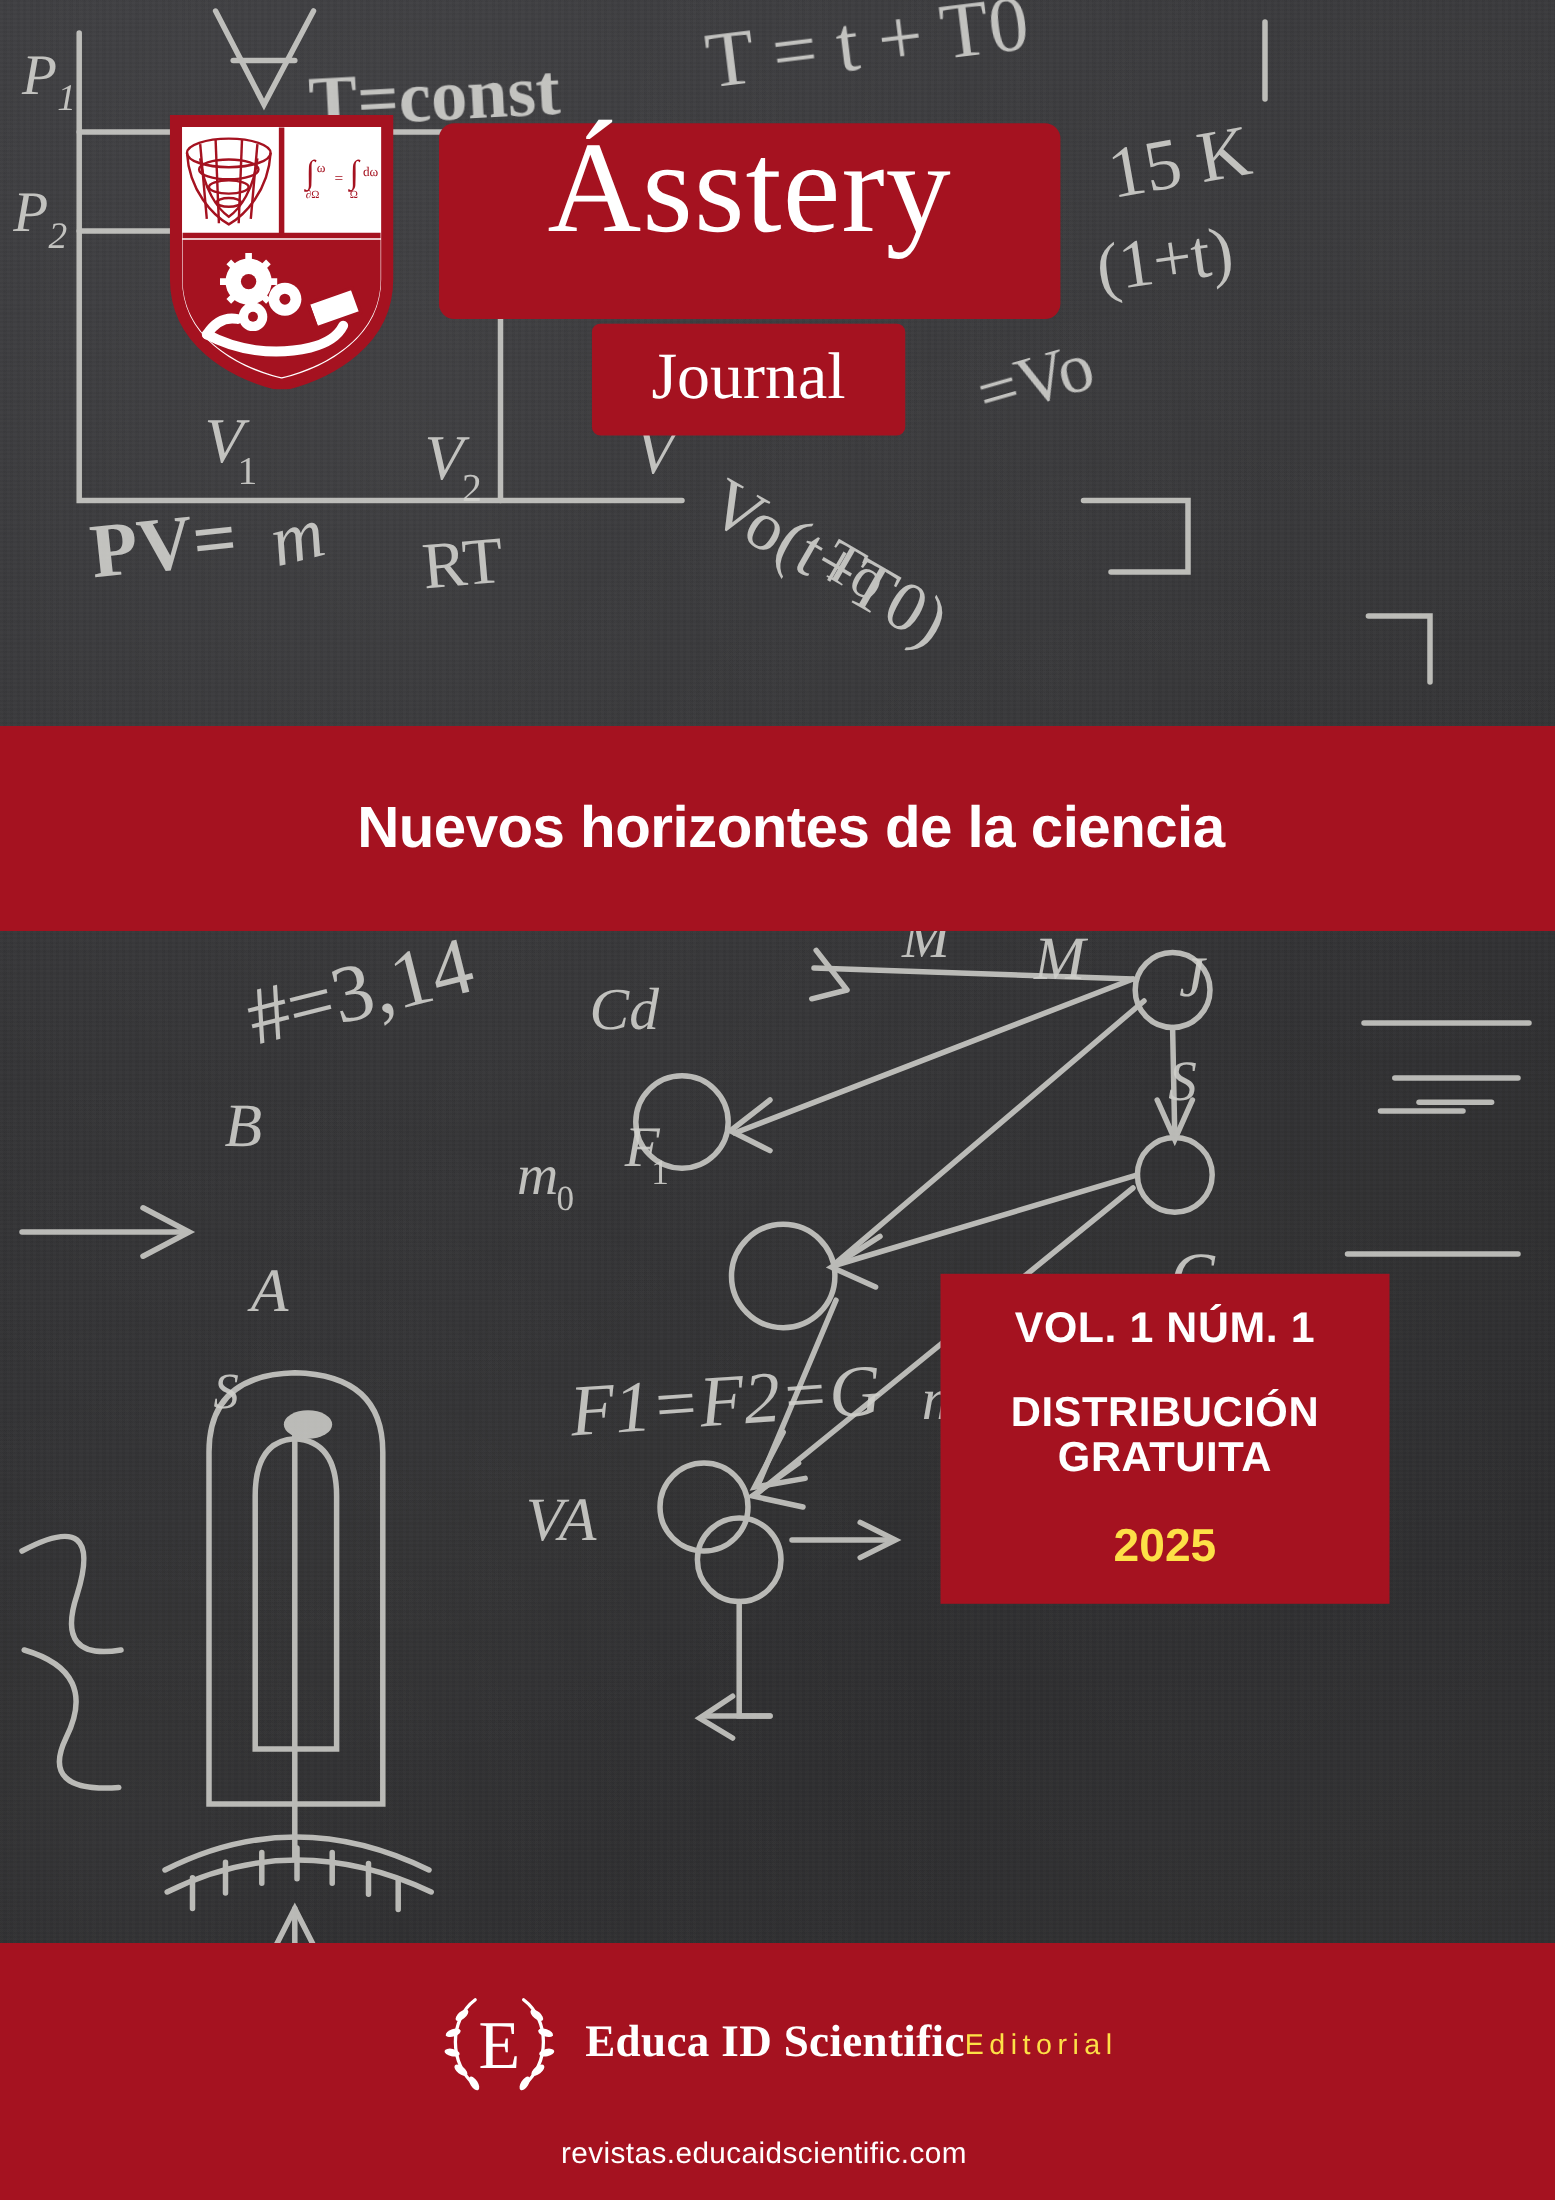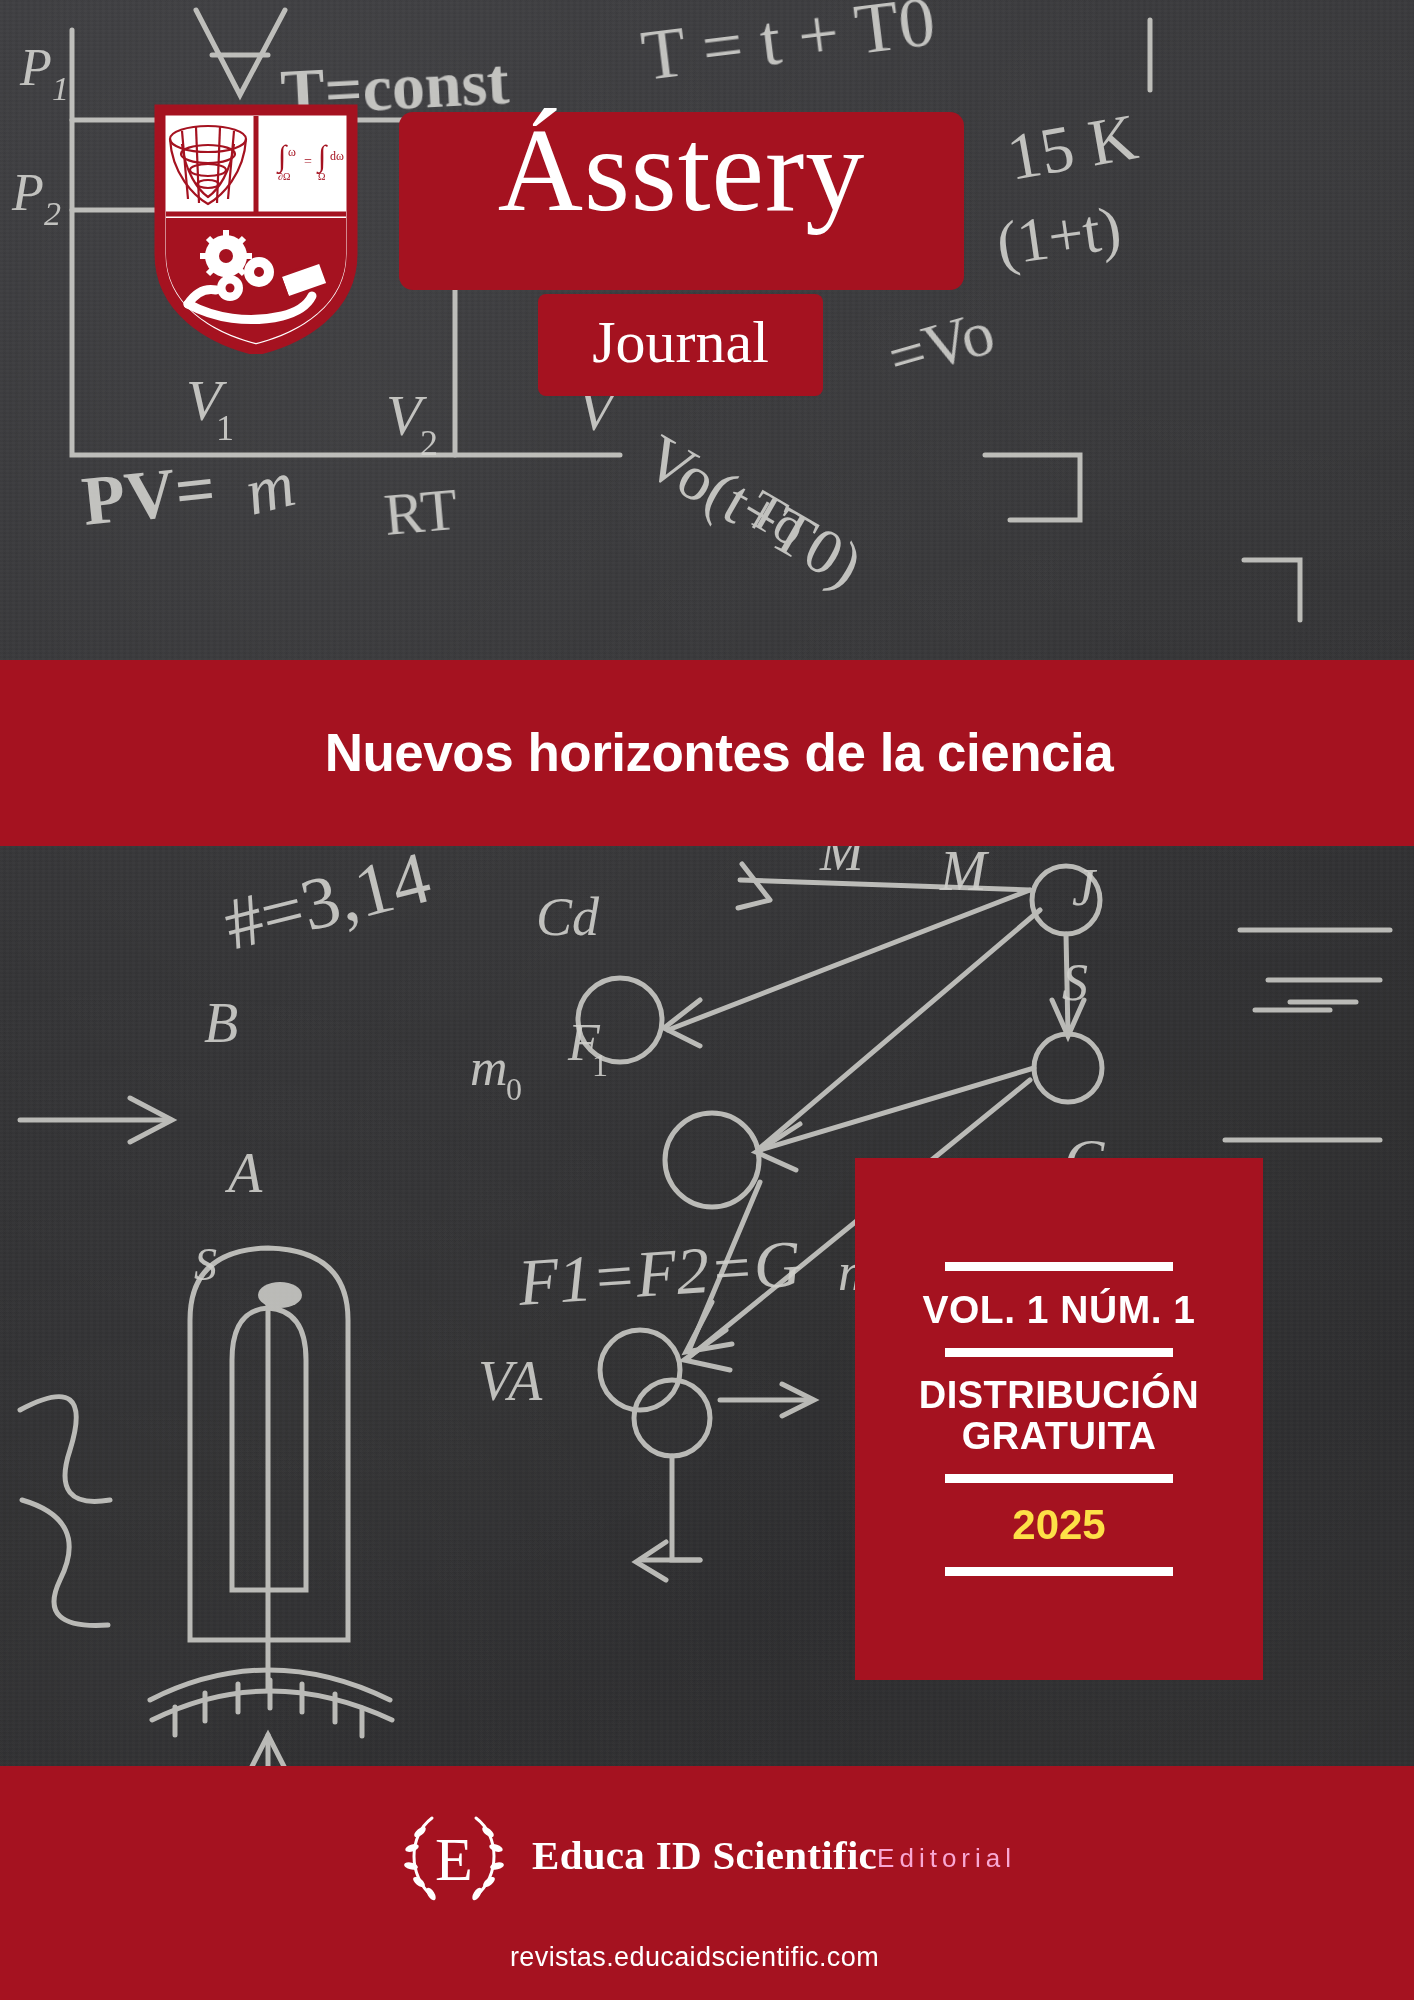--- a/index.html
+++ b/index.html
@@ -118,21 +118,21 @@
     line-height: 1.14;
     text-align: center;
   }
 
   
   .volbox {
     position: absolute;
     left: 855px;
     top: 1158px;
     width: 408px;
-    height: 522px;
+    height: 300px;
     background: #a51220;
     display: flex;
     flex-direction: column;
     align-items: center;
     justify-content: center;
     padding: 0 38px;
     box-sizing: border-box;
   }
   .volrule {
     width: 228px;
@@ -188,21 +188,21 @@
   }
   .footer-name {
     color: #ffffff;
     font-family: "Liberation Serif", serif;
     font-weight: bold;
     font-size: 41px;
     line-height: 1.12;
     letter-spacing: 0.3px;
   }
   .footer-sub {
-    color: #f9a8d4;
+    color: #fde047;
     font-size: 26px;
     letter-spacing: 5px;
     margin-top: 4px;
   }
   .footer-url {
     position: absolute;
     left: 0;
     top: 176px;
     width: 1389px;
     text-align: center;

